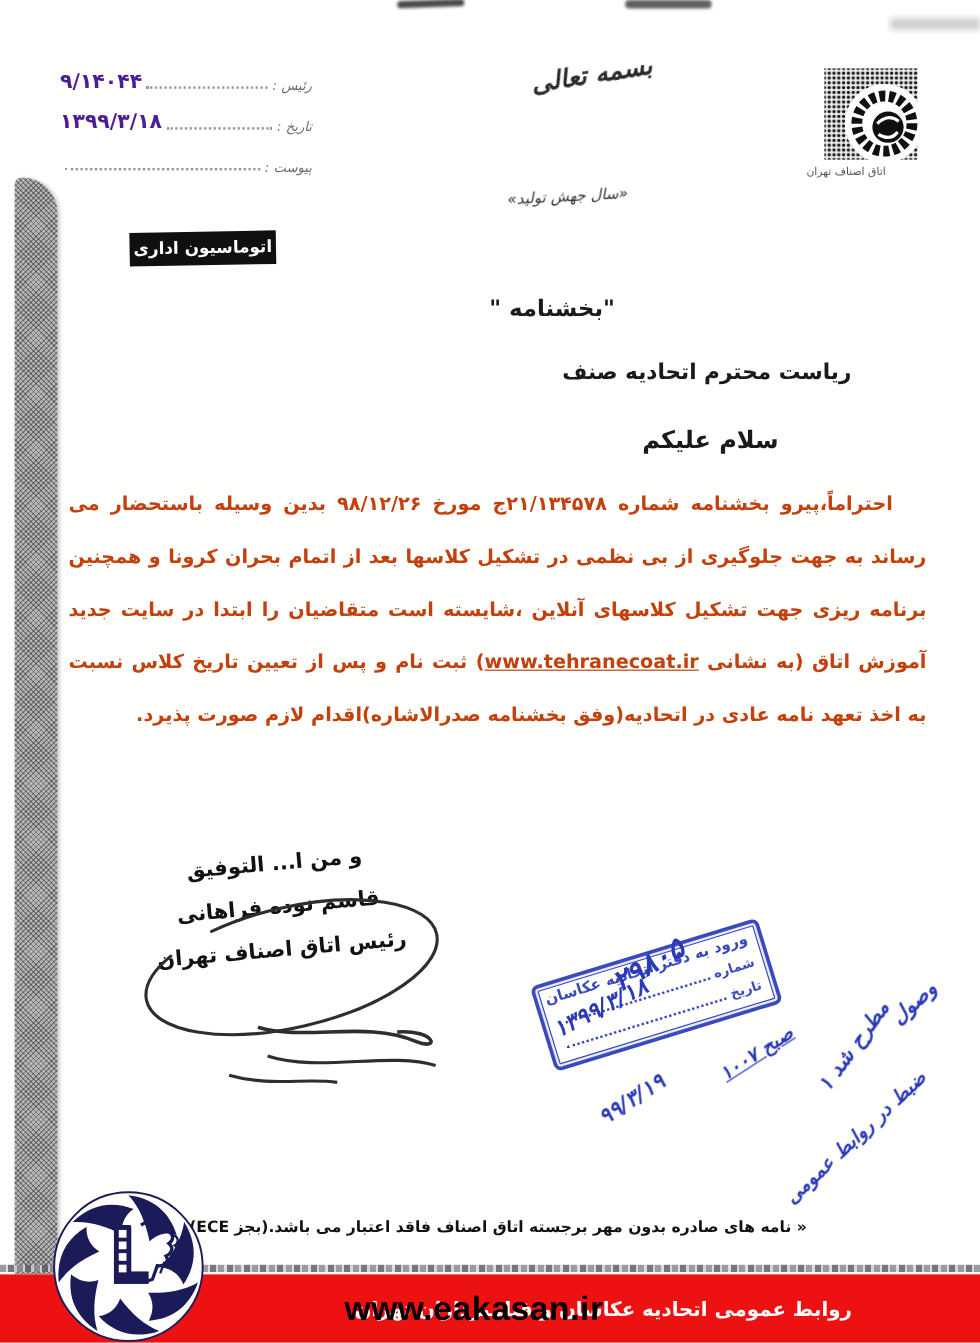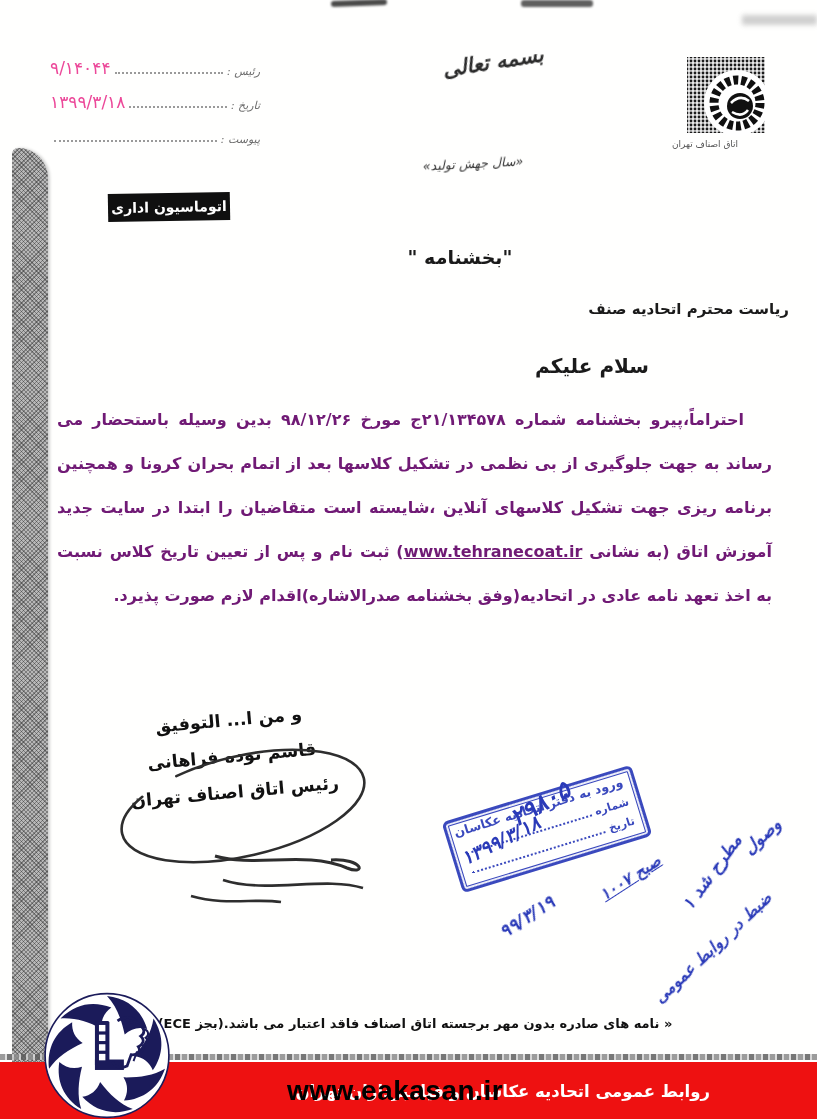--- a/index.html
+++ b/index.html
@@ -21,45 +21,45 @@
   .smudge{position:absolute;background:#1d1d1d;filter:blur(1.2px);border-radius:3px;}
   .smudge.s1{left:331px;top:0;width:56px;height:6px;opacity:.8;transform:rotate(-2deg);}
   .smudge.s2{left:521px;top:0;width:72px;height:7px;opacity:.7;}
   .streak{position:absolute;left:742px;top:15px;width:75px;height:10px;background:#b5b5b5;filter:blur(2.5px);opacity:.65;}
 
   
   .ref-block{position:absolute;left:50px;top:44px;width:210px;direction:rtl;}
   .ref-row{display:flex;align-items:flex-end;height:34px;}
   .ref-label{font-size:11px;color:#6d6d6d;font-style:italic;white-space:nowrap;filter:blur(.3px);}
   .ref-leader{flex:1;border-bottom:2px dotted #9a9a9a;margin:0 4px 4px 4px;height:1px;}
-  .ref-value{font-size:17px;font-weight:normal;color:#ec4899;direction:ltr;unicode-bidi:embed;white-space:nowrap;letter-spacing:1px;}
+  .ref-value{font-size:17px;font-weight:bold;color:#4c1d95;direction:ltr;unicode-bidi:embed;white-space:nowrap;letter-spacing:1px;}
 
   
   .bismillah{position:absolute;left:428px;top:50px;width:130px;text-align:center;
     font-size:21px;font-weight:bold;font-style:italic;color:#2b2b2b;
     transform:rotate(-9deg);filter:blur(.4px);}
   .slogan{position:absolute;left:398px;top:156px;width:150px;text-align:center;
     font-size:12.5px;font-style:italic;color:#333;transform:rotate(-3deg);filter:blur(.2px);}
   .logo-box{position:absolute;left:685px;top:55px;width:82px;height:82px;}
   .logo-caption{position:absolute;left:672px;top:139px;width:108px;
     font-size:9px;color:#555;filter:blur(.4px);}
   .automation-badge{position:absolute;left:108px;top:193px;width:122px;height:28px;
     background:#101010;color:#fff;font-size:14px;font-weight:bold;
     display:flex;align-items:center;justify-content:center;direction:rtl;transform:rotate(-1deg);}
 
   
   .letter-title{position:absolute;left:300px;top:246px;width:320px;text-align:center;
     font-size:19px;font-weight:bold;direction:rtl;}
-  .recipient{position:absolute;right:28px;top:300px;width:400px;text-align:right;
-    font-size:15px;font-weight:bold;direction:rtl;}
+  .recipient{position:absolute;right:28px;top:300px;width:400px;text-align:center;
+    font-size:18px;font-weight:bold;direction:rtl;}
   .salutation{position:absolute;right:75px;top:354px;width:300px;text-align:center;
     font-size:20px;font-weight:bold;direction:rtl;}
   .letter-body{position:absolute;left:57px;top:398px;width:715px;direction:rtl;}
   .letter-body p{margin:0;font-size:16px;font-weight:bold;line-height:44px;
-    text-align:justify;color:#701a75;}
+    text-align:justify;color:#c2410c;}
   .letter-body p.first{text-indent:28px;}
   .body-link{direction:ltr;unicode-bidi:embed;text-decoration:underline;font-weight:bold;}
   .closing{text-align:right;}
 
   
   .sig-block{position:absolute;left:105px;top:710px;width:255px;text-align:center;
     direction:rtl;transform:rotate(-5deg);}
   .sig-line{font-size:17.5px;font-weight:bold;margin-bottom:16px;color:#111;}
   .sig-svg{position:absolute;left:95px;top:718px;width:300px;height:190px;pointer-events:none;}
 

